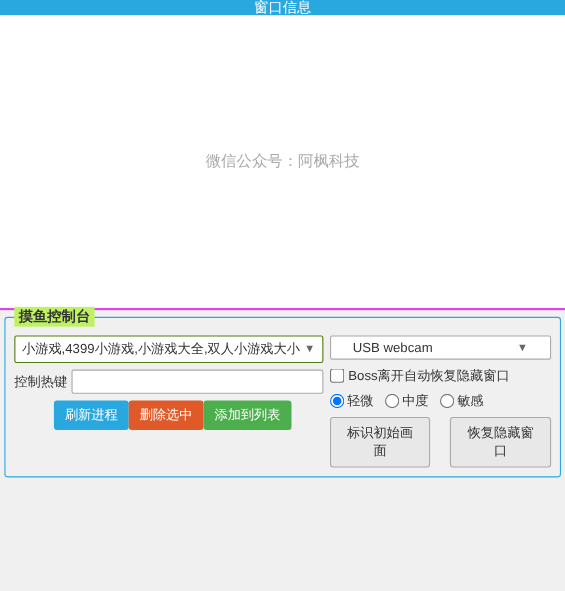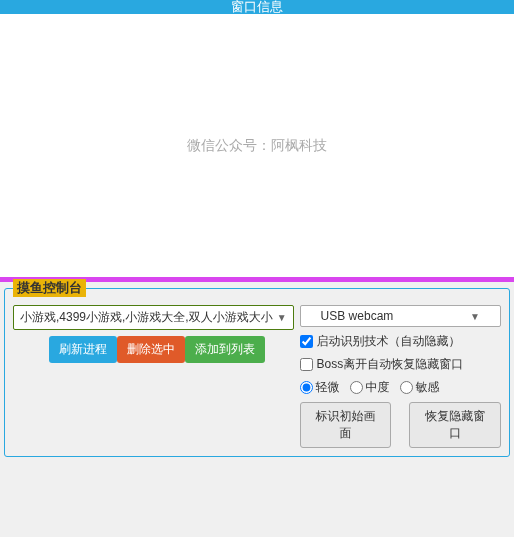--- a/index.html
+++ b/index.html
@@ -25,21 +25,21 @@
       justify-content: center;
     }
 
     
     .window-info-area {
       background: white;
       height: 268px;
       display: flex;
       align-items: center;
       justify-content: center;
-      border-bottom: 5px solid #d946ef;
+      border-bottom: 2px solid #d946ef;
     }
 
     .window-info-text {
       color: #aaa;
       font-size: 14px;
     }
 
     .two-col {
       display: flex;
       gap: 6px;
@@ -202,21 +202,21 @@
       border-radius: 3px;
       padding: 12px 8px 8px 8px;
       position: relative;
       margin-top: 10px;
     }
 
     .section-box-title {
       position: absolute;
       top: -10px;
       left: 8px;
-      background: #eab308;
+      background: #bef264;
       padding: 0 4px;
       font-weight: bold;
       color: #333;
       font-size: 13px;
     }
   </style>
 </head>
 <body>
 
 <div class="title-bar">
@@ -232,40 +232,40 @@
 
   <div class="two-col">
 
     <div class="left-col">
 
       <div class="dropdown">
         <span class="dropdown-text">小游戏,4399小游戏,小游戏大全,双人小游戏大小</span>
         <span class="dropdown-arrow">▼</span>
       </div>
 
+      <div class="hotkey-row">
+        <span class="hotkey-label">控制热键</span>
+        <input class="hotkey-input" type="text" value="" style="">
+      </div>
 
       <div class="buttons-row">
         <button class="btn btn-blue">刷新进程</button>
         <button class="btn btn-red">删除选中</button>
         <button class="btn btn-green">添加到列表</button>
       </div>
 
     </div>
 
     <div class="right-col">
 
       <div class="webcam-dropdown">
         <span class="dropdown-text">USB webcam</span>
         <span class="dropdown-arrow">▼</span>
       </div>
 
-      <div class="checkbox-row">
-        <input type="checkbox" id="chk-auto" checked="" style="">
-        <label for="chk-auto">启动识别技术（自动隐藏）</label>
-      </div>
 
       <div class="checkbox-row">
         <input type="checkbox" id="chk-boss" style="">
         <label for="chk-boss">Boss离开自动恢复隐藏窗口</label>
       </div>
 
       <div class="radio-row">
         <div class="radio-item">
           <input type="radio" name="sensitivity" id="rad-light" checked="" style="">
           <label for="rad-light">轻微</label>

